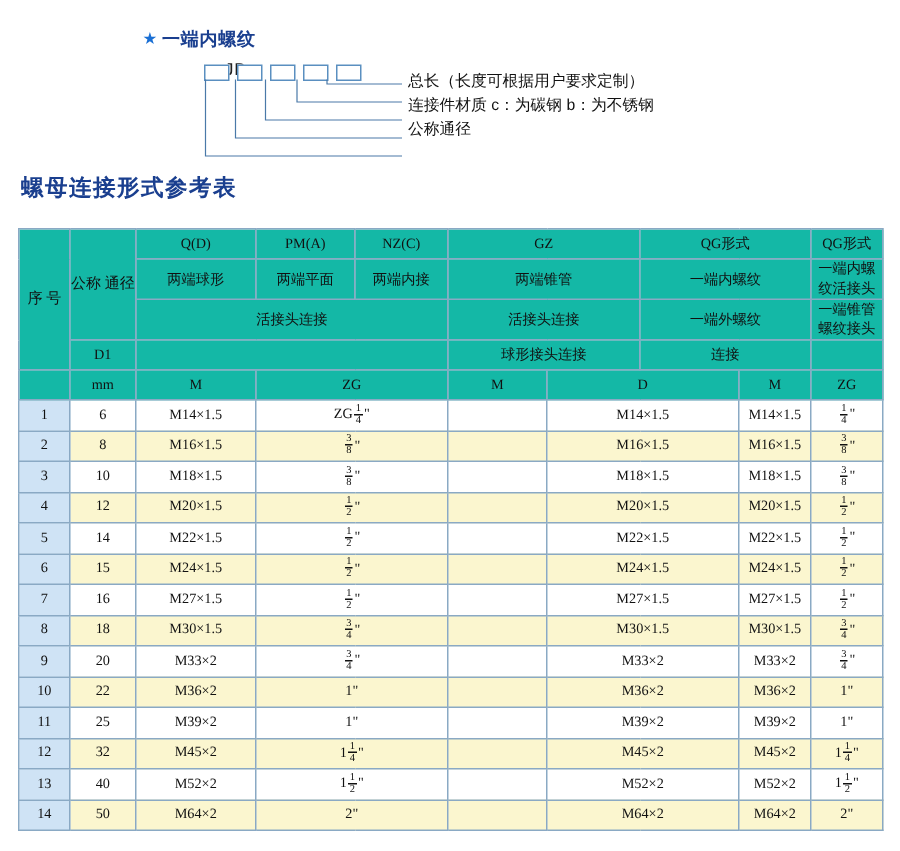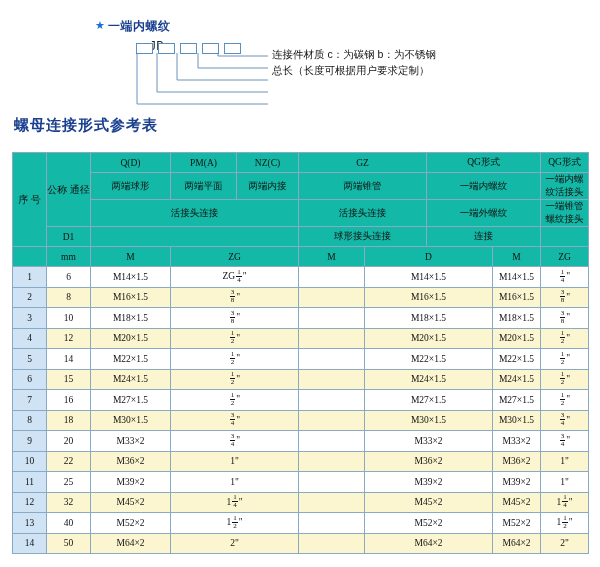--- a/index.html
+++ b/index.html
@@ -156,22 +156,23 @@
     <g stroke="#4a79a8" stroke-width="0.8" fill="none">
       <path d="M218,53 L218,56 L268,56"></path>
       <path d="M198,53 L198,68 L268,68"></path>
       <path d="M177,53 L177,80 L268,80"></path>
       <path d="M157,53 L157,92 L268,92"></path>
       <path d="M137,53 L137,104 L268,104"></path>
     </g>
   </svg>
 
   <div class="legend-items">
+    <div>总长（长度可根据用户要求定制）</div>
     <div>连接件材质  c：为碳钢  b：为不锈钢</div>
-    <div>总长（长度可根据用户要求定制）</div>
+    <div>公称通径</div>
   </div>
 </div>
 
 <div class="sec-title">螺母连接形式参考表</div>
 
 <div class="tbl-wrap">
   <table>
     <colgroup>
       <col style="width:34px">
         <col style="width:44px">

